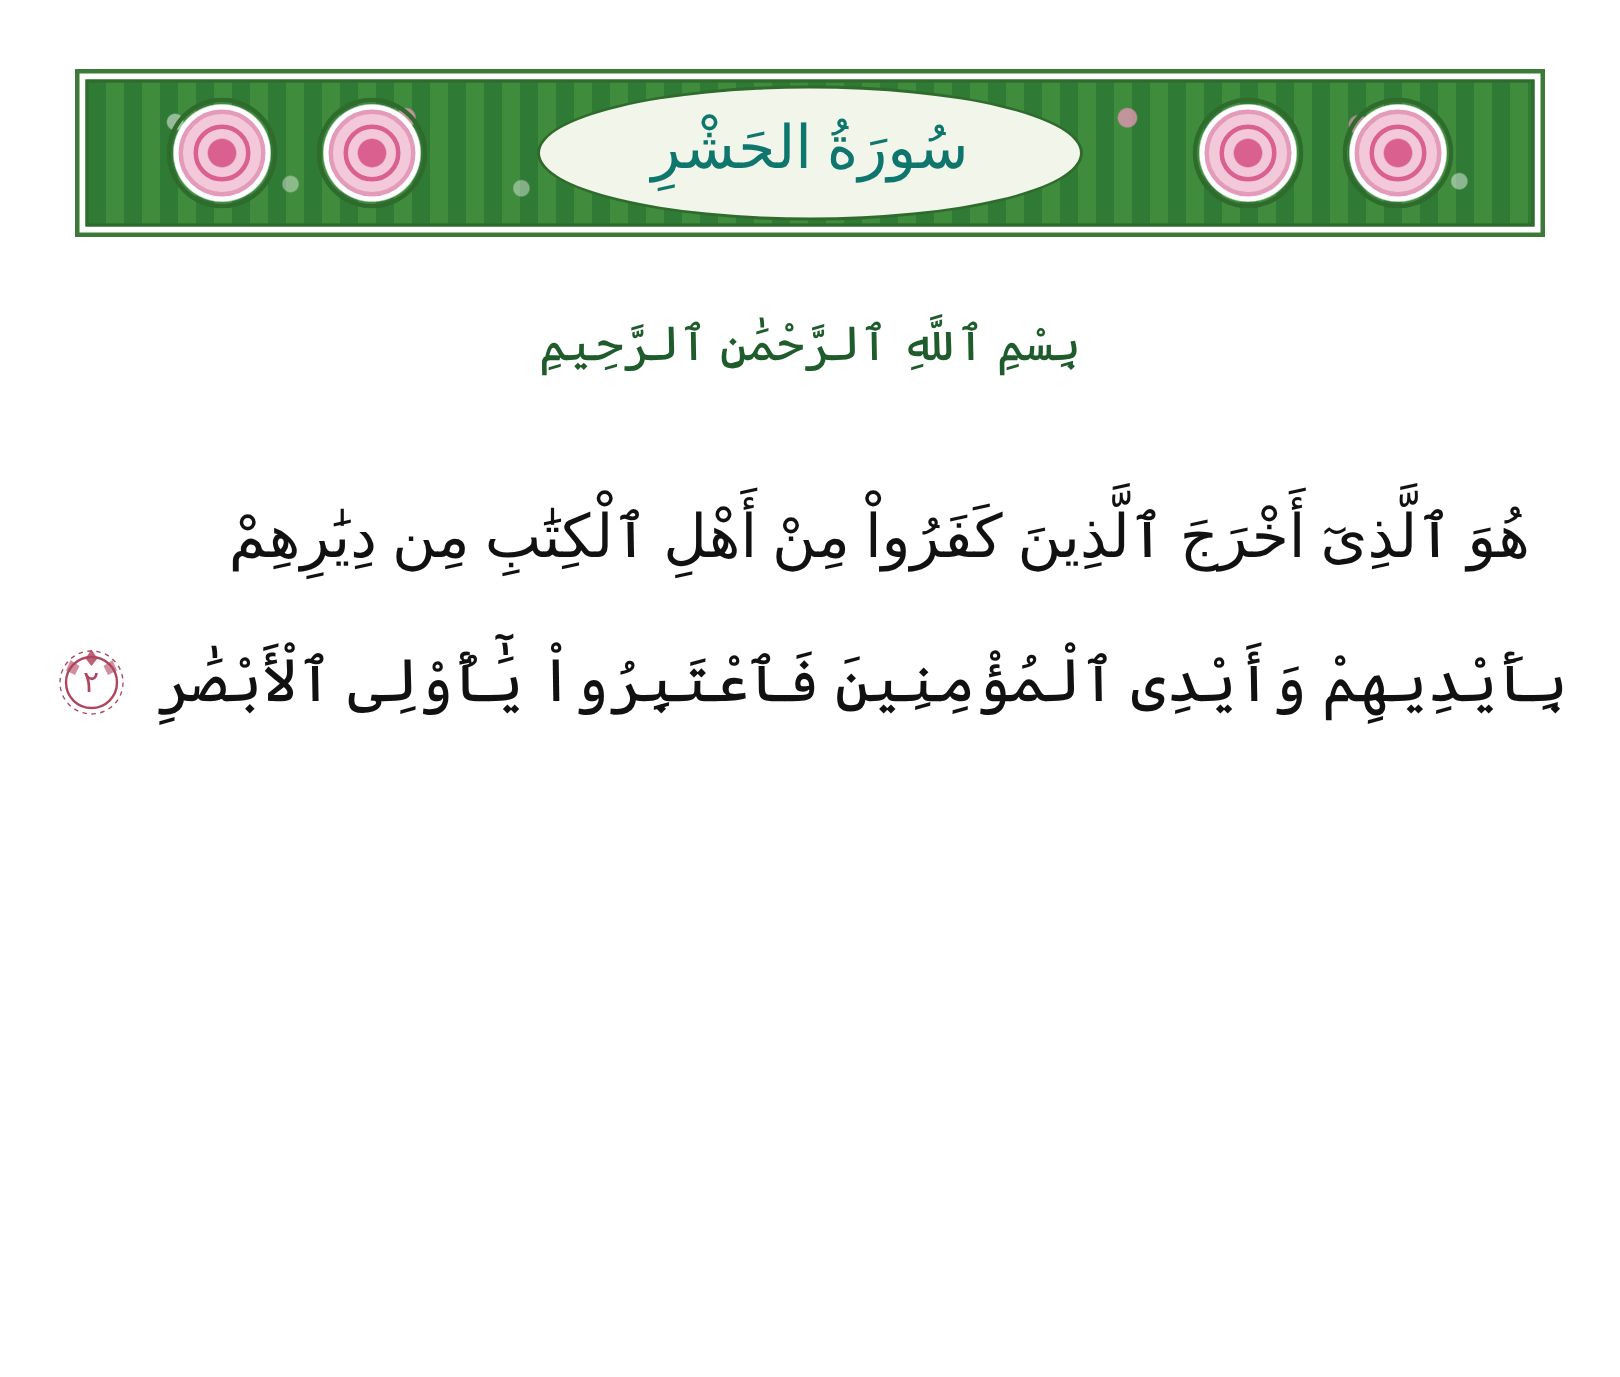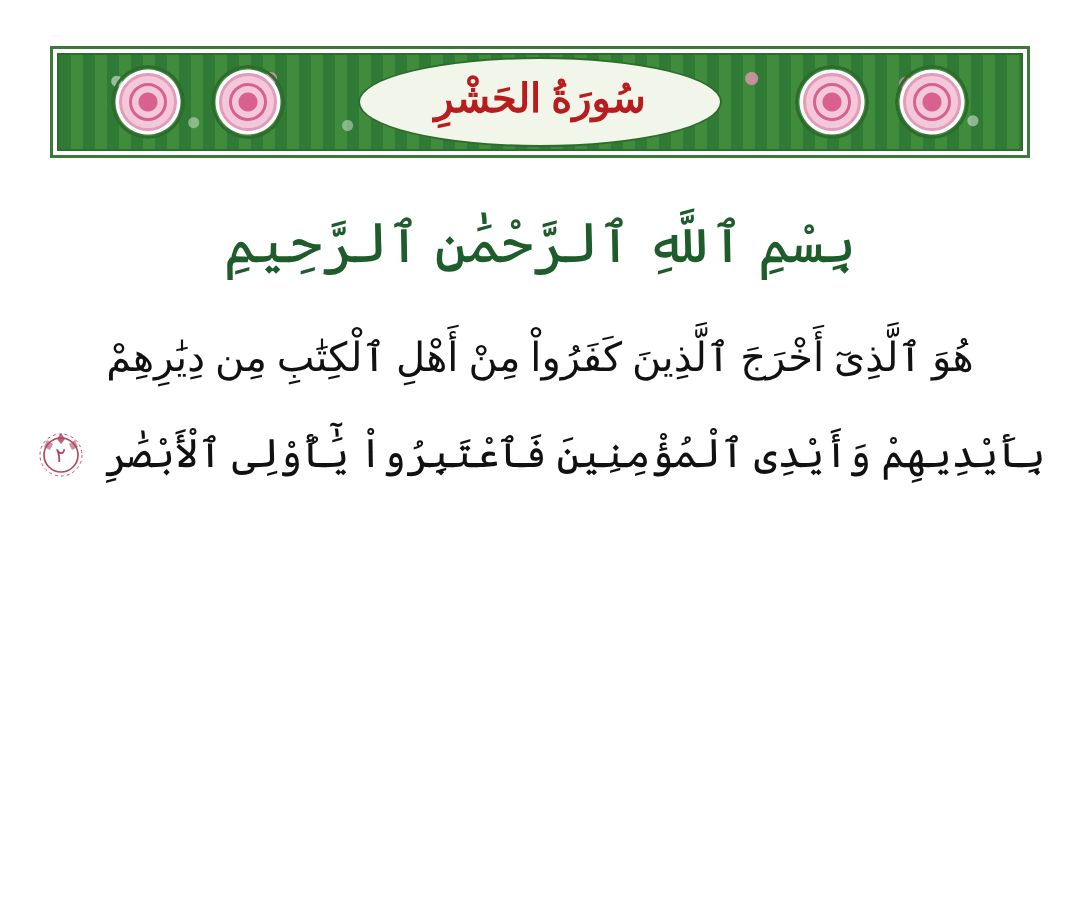--- a/index.html
+++ b/index.html
@@ -106,49 +106,47 @@
     border: 2px solid #2f6b2c;
     border-radius: 50% / 50%;
     display: flex;
     align-items: center;
     justify-content: center;
   }
   .cartouche-text {
     font-family: "Liberation Serif", "DejaVu Serif", serif;
     font-size: 40px;
     line-height: 1;
-    color: #b91c1c;
+    color: #0f766e;
     direction: rtl;
     white-space: nowrap;
     padding-bottom: 6px;
-    font-weight: bold;
   }
 
   
   .basmala {
     position: absolute;
     left: 0;
     right: 0;
     top: 210px;
     text-align: center;
     font-family: "Liberation Serif", "DejaVu Serif", serif;
-    font-size: 56px;
+    font-size: 32px;
     line-height: 1.2;
     color: #1f5c2c;
     direction: rtl;
   }
 
   
   .ayah-block {
     position: absolute;
     left: 60px;
     right: 60px;
     top: 310px;
     direction: rtl;
-    text-align: center;
     font-family: "Liberation Serif", "DejaVu Serif", serif;
     color: #111111;
   }
   .ayah-line {
     font-size: 40px;
     line-height: 96px;
     white-space: nowrap;
     letter-spacing: 0.5px;
   }
   .ayah-line.last {

